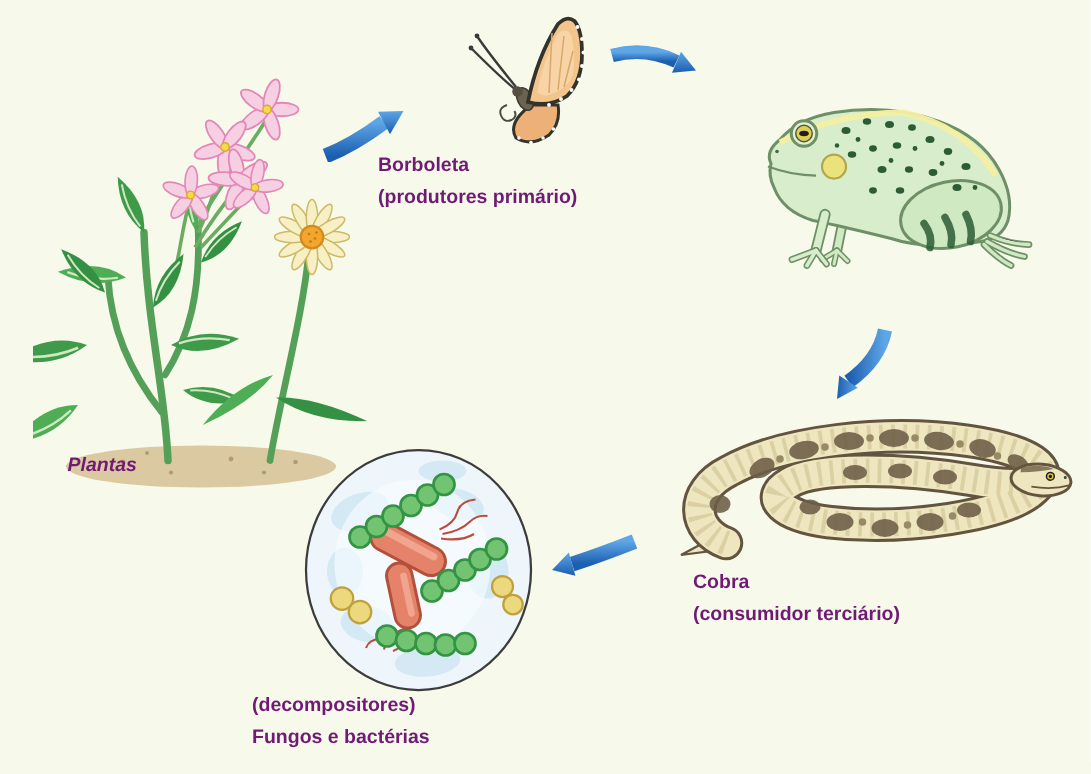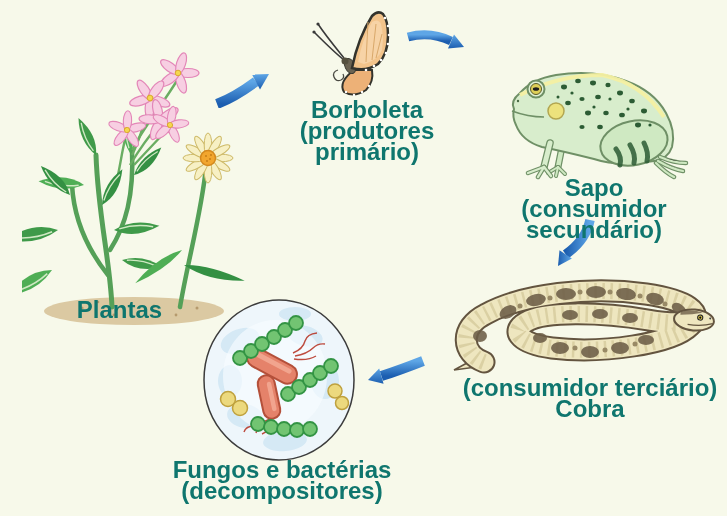--- a/index.html
+++ b/index.html
@@ -5,25 +5,24 @@
   html,body{margin:0;padding:0;}
   .stage{
     position:relative;
     width:727px;height:516px;
     background:#f7f9ea;
     overflow:hidden;
     font-family:"Liberation Sans", sans-serif;
   }
   .node-label{
     position:absolute;
-    text-align:center;
     font-weight:bold;
-    font-size:24px;
+    font-size:13px;
     line-height:21px;
-    color:#0f766e;
+    color:#701a75;
     letter-spacing:0;
   }
   .node-label span{display:block;}
   svg{position:absolute;display:block;}
 </style>
 </head>
 <body>
 
 <div class="stage">
 
@@ -420,37 +419,33 @@
     <defs>
         <linearGradient id="ag4" x1="0" y1="0" x2="0" y2="1">
           <stop offset="0" stop-color="#5ea6e6"></stop>
           <stop offset="1" stop-color="#1c5eb0"></stop>
         </linearGradient>
       </defs>
     <path d="M63,11 Q40,20 21.4,26.1" stroke="url(#ag4)" stroke-width="10" fill="none"></path>
     <polygon points="8,30 23.6,33.8 19.2,18.4" fill="url(#ag4)"></polygon>
   </svg>
 
-  <div class="node-label" style="left:27px;top:299px;width:185px;">
+  <div class="node-label" style="left:45px;top:299px;width:185px;font-style:italic;">
     <span>Plantas</span>
   </div>
 
   <div class="node-label" style="left:252px;top:99px;width:230px;">
     <span>Borboleta</span>
     <span>(produtores primário)</span>
   </div>
 
-  <div class="node-label" style="left:468px;top:177px;width:252px;">
-    <span>Sapo</span>
-    <span>(consumidor secundário)</span>
+
+  <div class="node-label" style="left:462px;top:377px;width:256px;">
+    <span>Cobra</span>
+    <span>(consumidor terciário)</span>
   </div>
 
-  <div class="node-label" style="left:462px;top:377px;width:256px;">
-    <span>(consumidor terciário)</span>
-    <span>Cobra</span>
+  <div class="node-label" style="left:168px;top:459px;width:228px;">
+    <span>(decompositores)</span>
+    <span>Fungos e bactérias</span>
   </div>
 
-  <div class="node-label" style="left:168px;top:459px;width:228px;">
-    <span>Fungos e bactérias</span>
-    <span>(decompositores)</span>
-  </div>
-
 </div>
 
 </body></html>

